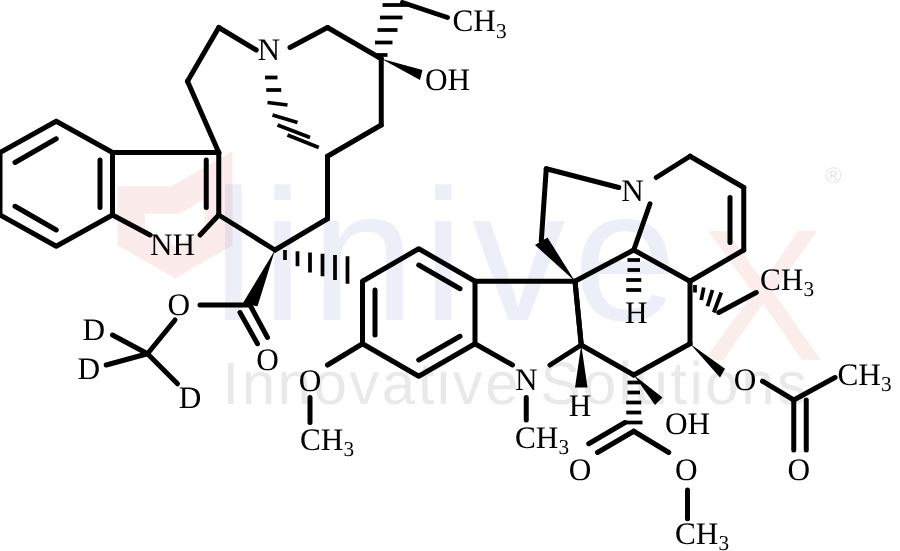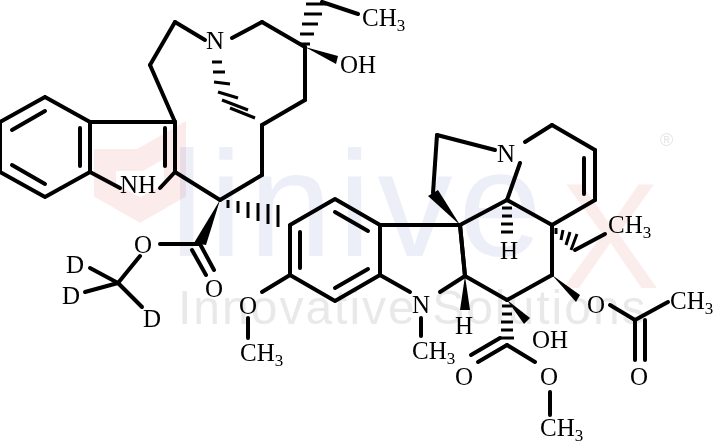--- a/index.html
+++ b/index.html
@@ -164,21 +164,21 @@
     </g>
     <line class="bond" x1="507" y1="345" x2="535" y2="362"></line>
     <line class="bond" x1="507" y1="345" x2="478" y2="362"></line>
     <line class="bond" x1="500" y1="338" x2="471" y2="355"></line>
     <line class="bond" x1="550" y1="392" x2="550" y2="415"></line>
   </svg>
 
   <div class="lbl" style="left:206px;top:28px;">N</div>
   <div class="lbl" style="left:340px;top:52px;">OH</div>
   <div class="lbl" style="left:362px;top:5px;"><span>CH</span><sub>3</sub></div>
-  <div class="lbl" style="left:120px;top:172px;">NH</div>
+  <div class="lbl" style="left:120px;top:184px;">NH</div>
   <div class="lbl" style="left:134px;top:232px;">O</div>
   <div class="lbl" style="left:205px;top:276px;">O</div>
   <div class="lbl" style="left:66px;top:252px;">D</div>
   <div class="lbl" style="left:62px;top:283px;">D</div>
   <div class="lbl" style="left:143px;top:306px;">D</div>
   <div class="lbl" style="left:239px;top:293px;">O</div>
   <div class="lbl" style="left:240px;top:340px;"><span>CH</span><sub>3</sub></div>
   <div class="lbl" style="left:497px;top:141px;">N</div>
   <div class="lbl" style="left:608px;top:212px;"><span>CH</span><sub>3</sub></div>
   <div class="lbl" style="left:500px;top:238px;">H</div>

